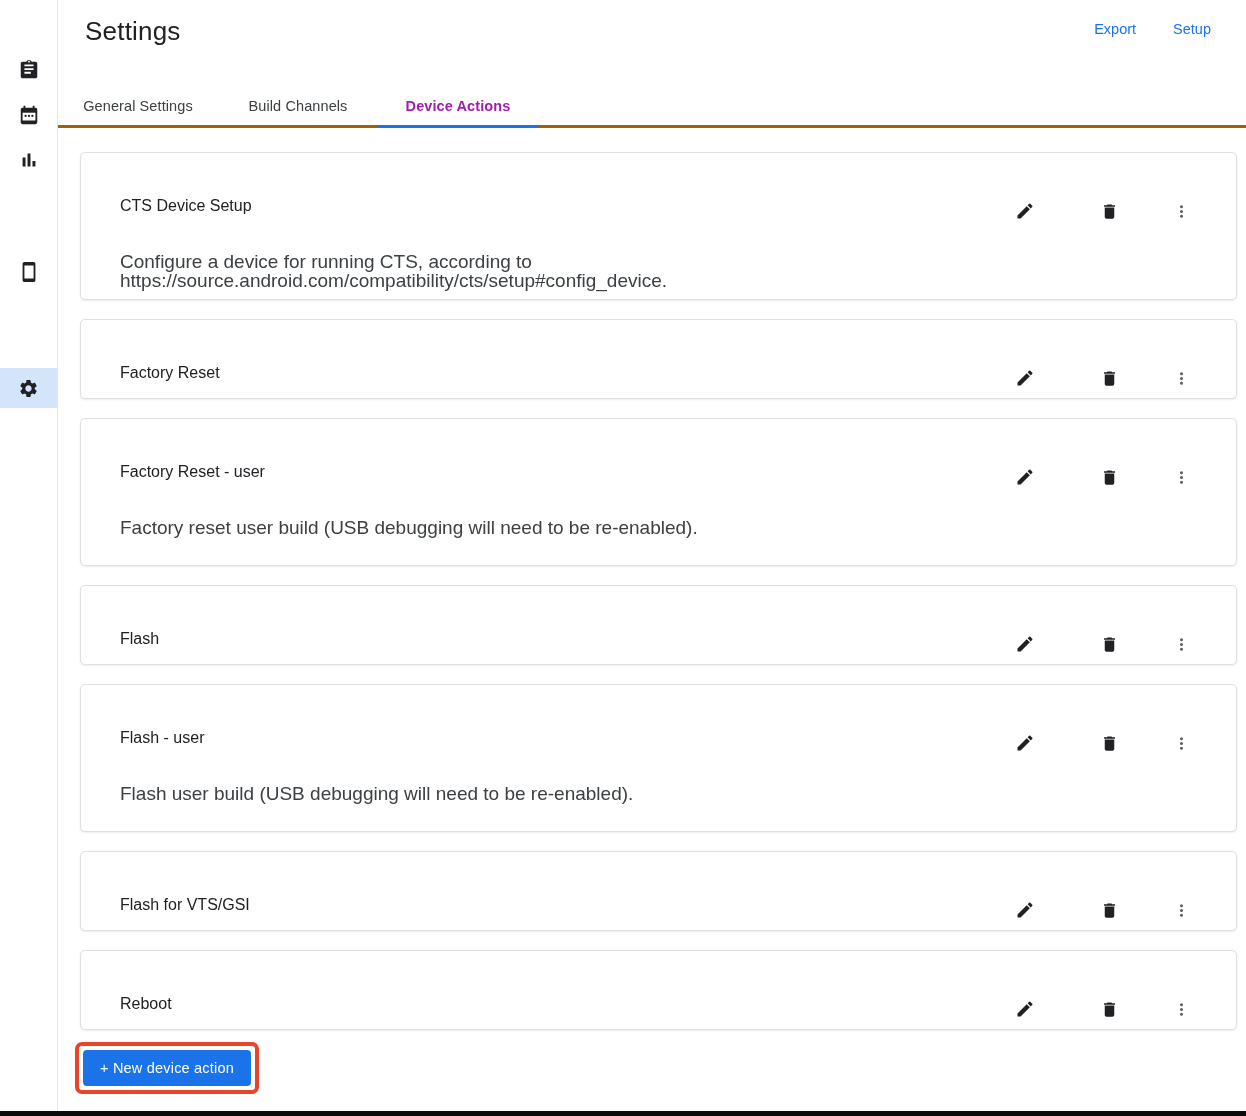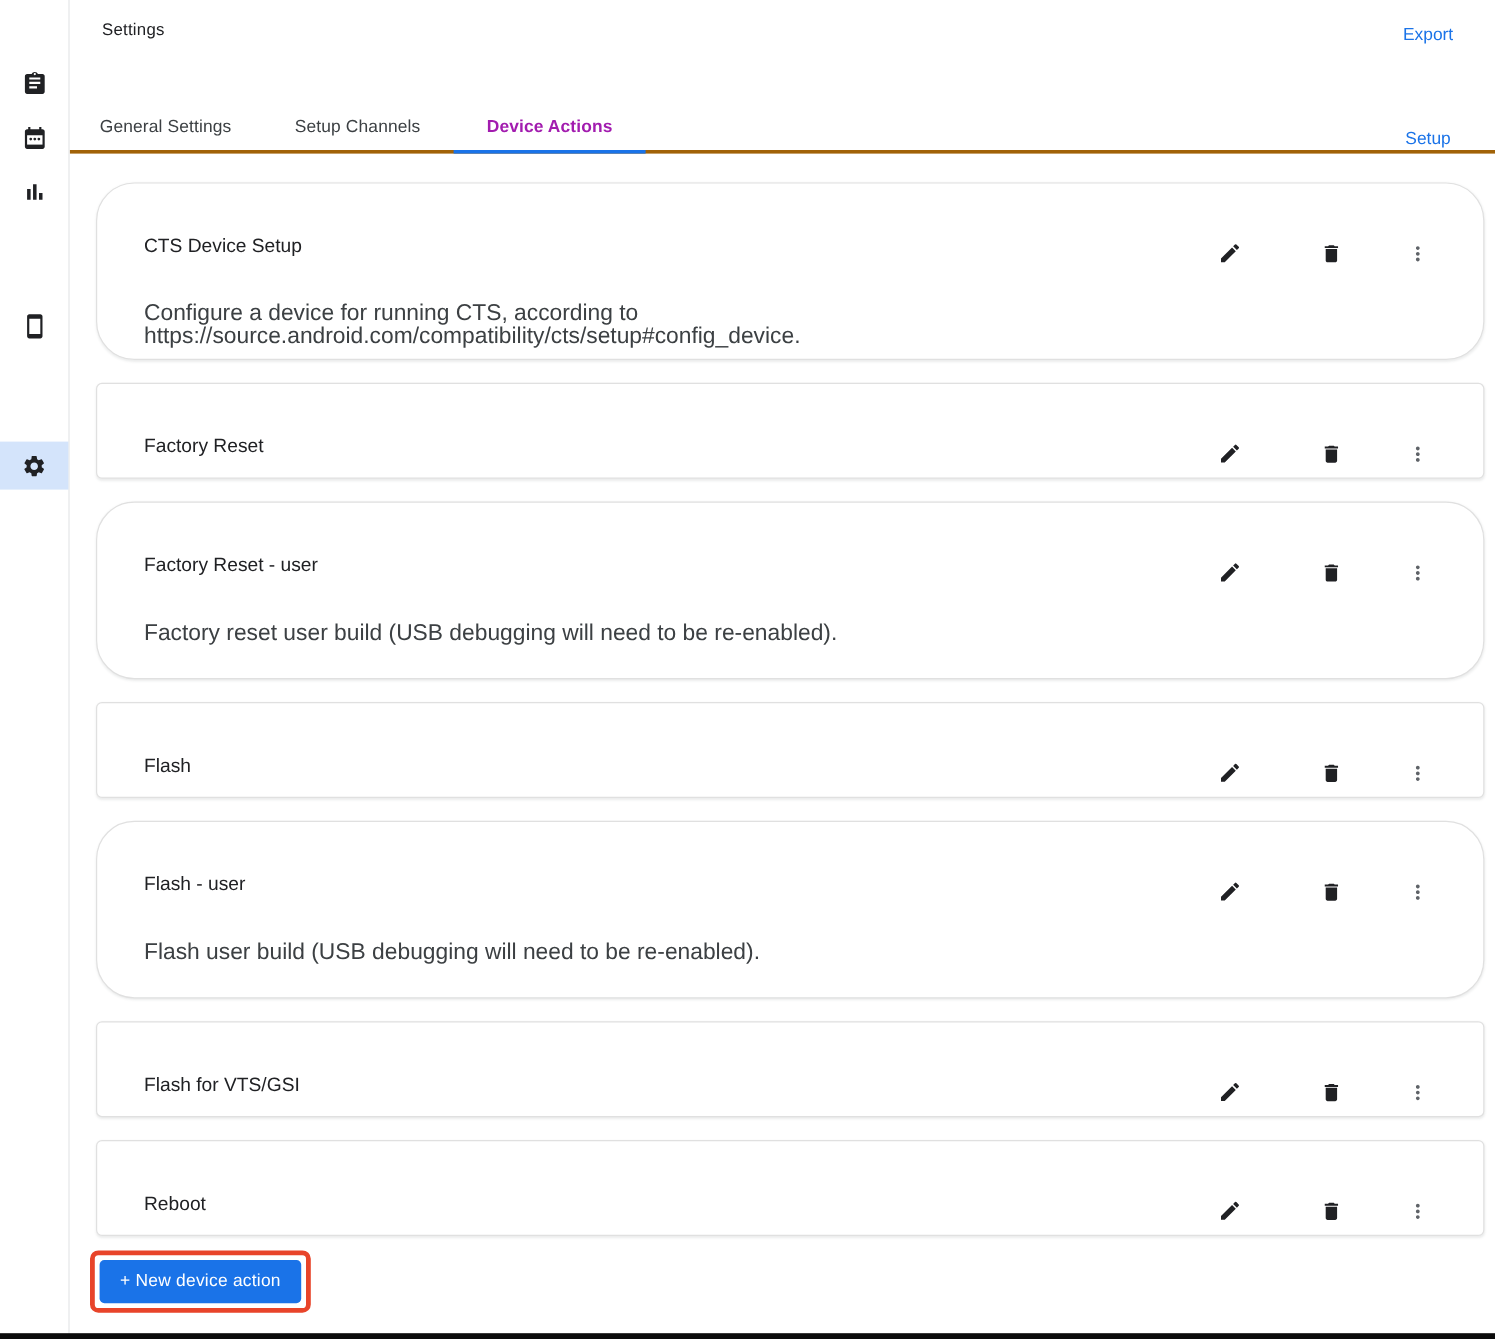--- a/index.html
+++ b/index.html
@@ -19,23 +19,23 @@
     display:flex; align-items:center; justify-content:center; cursor:pointer;
   }
   .side-item svg { display:block; }
   .side-item.selected { background:#d4e4fb; }
 
   
   .main { position:absolute; left:58px; top:0; width:1188px; }
 
   .page-title {
     position:absolute; left:27px; top:16px;
-    font-size:14px; font-weight:400; color:#202124; letter-spacing:0.2px;
-  }
-  .header-links { position:absolute; right:35px; top:21px; display:flex; gap:71px;flex-direction:column; }
+    font-size:26px; font-weight:400; color:#202124; letter-spacing:0.2px;
+  }
+  .header-links { position:absolute; right:35px; top:21px; display:flex; gap:37px; }
   .header-link {
     background:none; border:none; color:#1a73e8; font-size:14.5px;
     font-family:inherit; cursor:pointer; padding:0;
   }
 
   
   .tabs {
     position:absolute; left:0; top:85px; width:1188px; height:43px;
     display:flex; border-bottom:3px solid #a16207;
   }
@@ -51,21 +51,21 @@
   
   .cards {
     position:absolute; left:22px; top:152px; width:1157px;
     display:flex; flex-direction:column; gap:19px;
   }
   .card {
     position:relative; background:#fff; border:1px solid #e0e0e0; border-radius:5px;
     box-shadow:0 1px 2px rgba(60,64,67,0.10);
     padding:42px 260px 0 39px;
   }
-  .card.with-desc { height:148px;border-radius:32px; }
+  .card.with-desc { height:148px; }
   .card.no-desc   { height:80px; }
   .card-title { font-size:16px; line-height:21px; color:#202124; }
   .card-desc  { font-size:19px; line-height:19px; color:#3c4043; margin-top:36px; }
 
   .card-actions { position:absolute; top:38px; right:35px; display:flex; }
   .icon-btn {
     width:40px; height:40px; background:none; border:none; border-radius:50%;
     display:flex; align-items:center; justify-content:center; cursor:pointer; padding:0;
   }
   .icon-btn.edit   { margin-right:44px; }
@@ -124,21 +124,21 @@
 
   <h1 class="page-title">Settings</h1>
 
   <div class="header-links">
     <button class="header-link">Export</button>
     <button class="header-link">Setup</button>
   </div>
 
   <div class="tabs">
     <div class="tab">General Settings</div>
-    <div class="tab">Setup Channels</div>
+    <div class="tab">Build Channels</div>
     <div class="tab active">Device Actions</div>
   </div>
 
   <div class="cards">
       <div class="card with-desc">
     <div class="card-title">CTS Device Setup</div>
     <div class="card-desc">Configure a device for running CTS, according to https://source.android.com/compatibility/cts/setup#config_device.</div>
     <div class="card-actions">
       <button class="icon-btn edit">
         <svg width="20" height="20" viewBox="0 0 24 24" fill="#202124">

